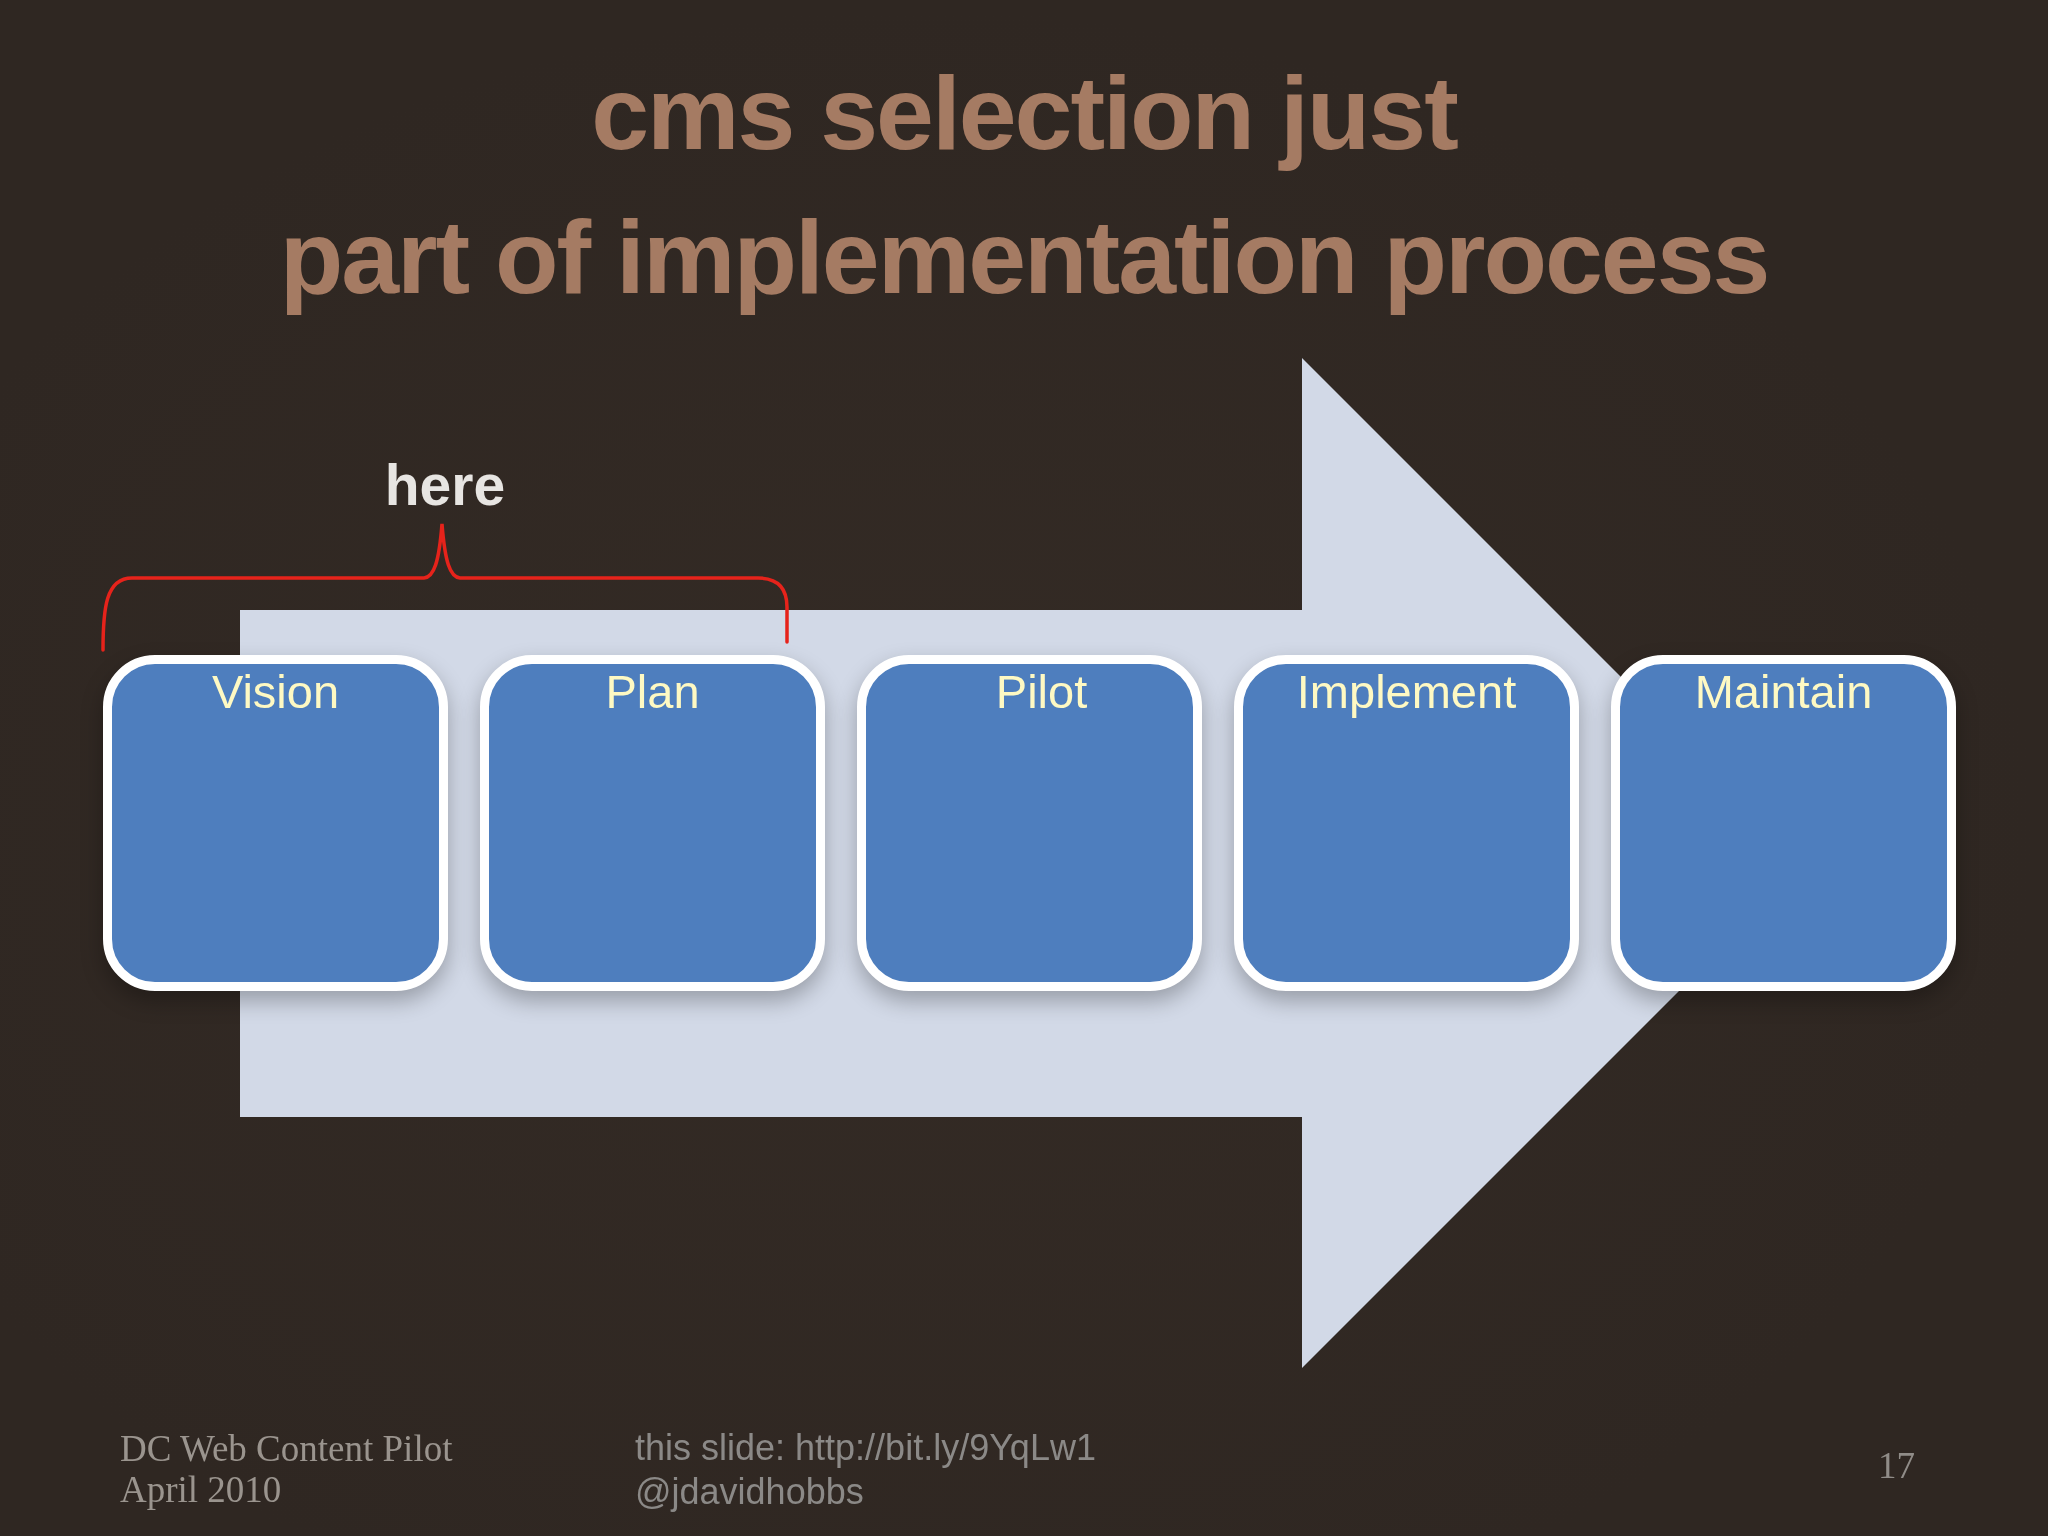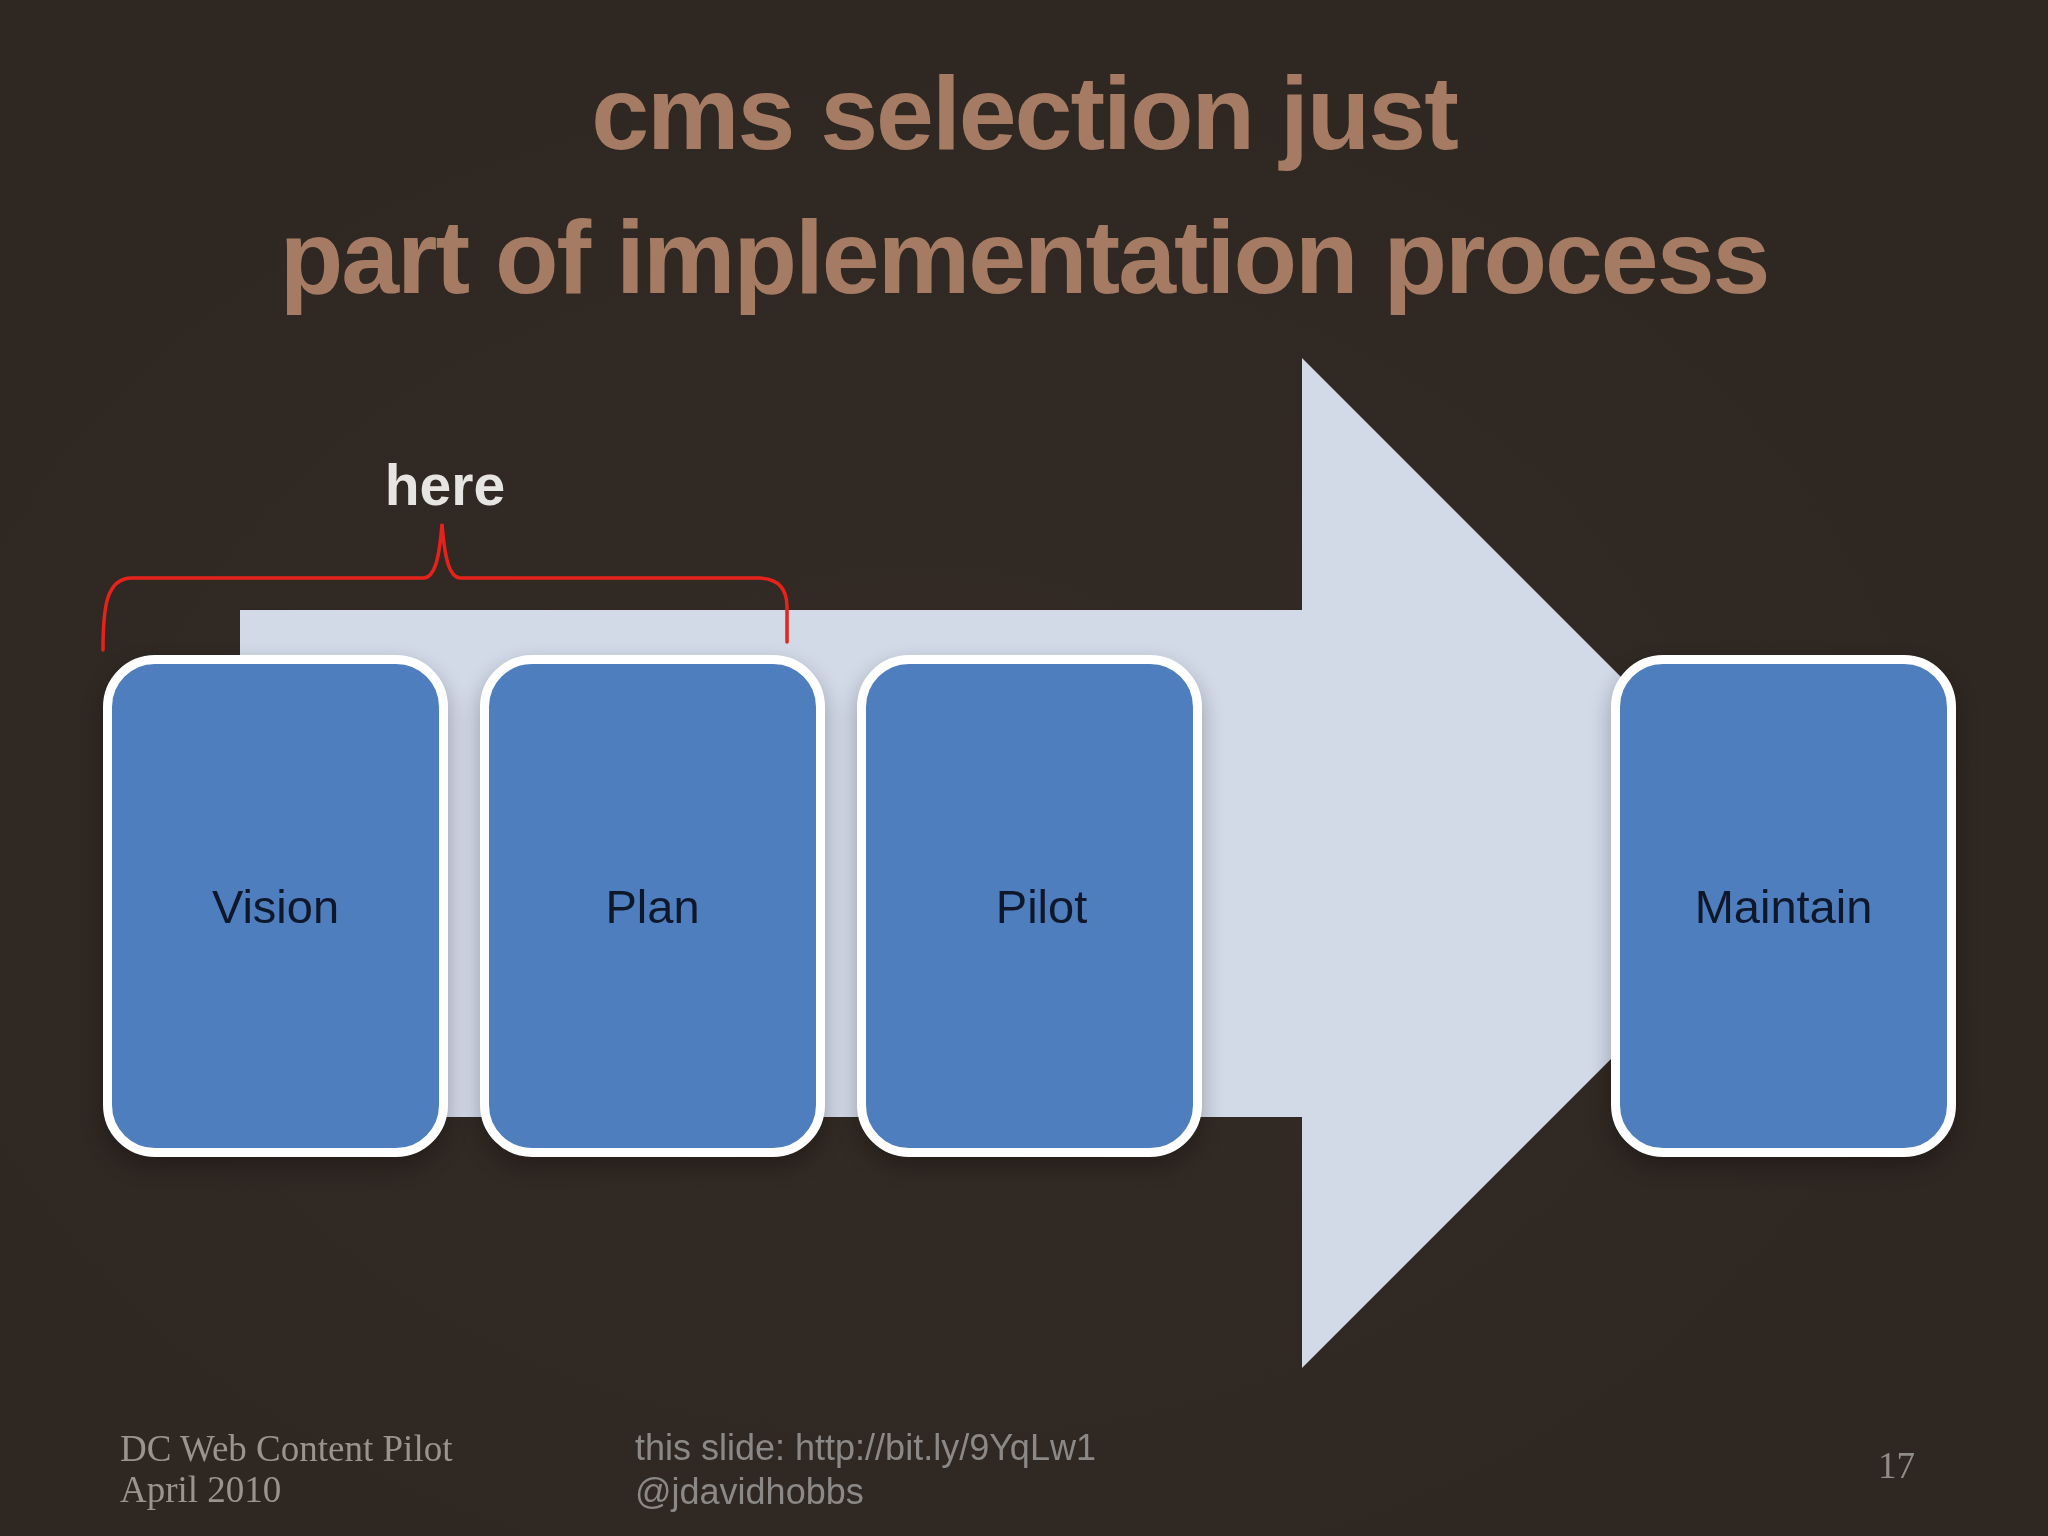--- a/index.html
+++ b/index.html
@@ -36,29 +36,29 @@
     position: absolute;
     top: 0; left: 0;
     width: 2048px; height: 1536px;
   }
 
   
   .step {
     position: absolute;
     top: 655px;
     width: 345px;
-    height: 502px;
+    height: 336px;
     box-sizing: border-box;
     background: #4E7EBE;
     border: 9px solid #FFFFFF;
     border-radius: 52px;
     display: flex;
-    align-items: center;
+    align-items: flex-start;
     justify-content: center;
-    color: #0f172a;
+    color: #fef9c3;
     font-size: 47px;
     font-weight: 400;
     box-shadow: 0 10px 22px rgba(0,0,0,0.28);
   }
   .step-0 { left: 103px; }
   .step-1 { left: 480px; }
   .step-2 { left: 857px; padding-left: 24px; }
   .step-3 { left: 1234px; }
   .step-4 { left: 1611px; }
 
@@ -126,20 +126,23 @@
 
   <div class="step step-0">
     <span>Vision</span>
   </div>
   <div class="step step-1">
     <span>Plan</span>
   </div>
   <div class="step step-2">
     <span>Pilot</span>
   </div>
+  <div class="step step-3">
+    <span>Implement</span>
+  </div>
   <div class="step step-4">
     <span>Maintain</span>
   </div>
 
   <svg class="brace-layer" viewBox="0 0 2048 1536" xmlns="http://www.w3.org/2000/svg" aria-hidden="true">
     <path d="M 103 650
              C 103 608, 106 578, 132 578
              L 424 578
              C 434 577, 439 562, 442 524
              C 445 562, 450 577, 460 578

